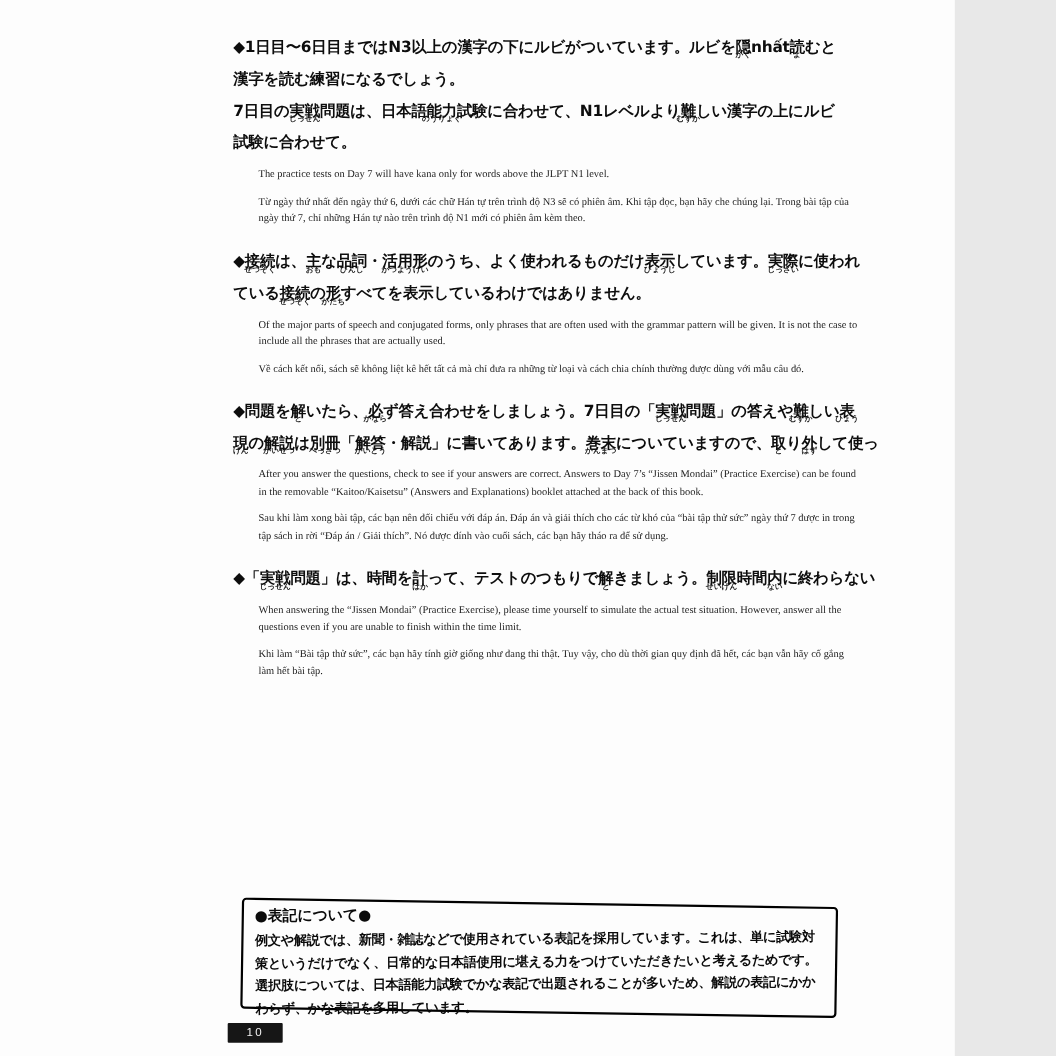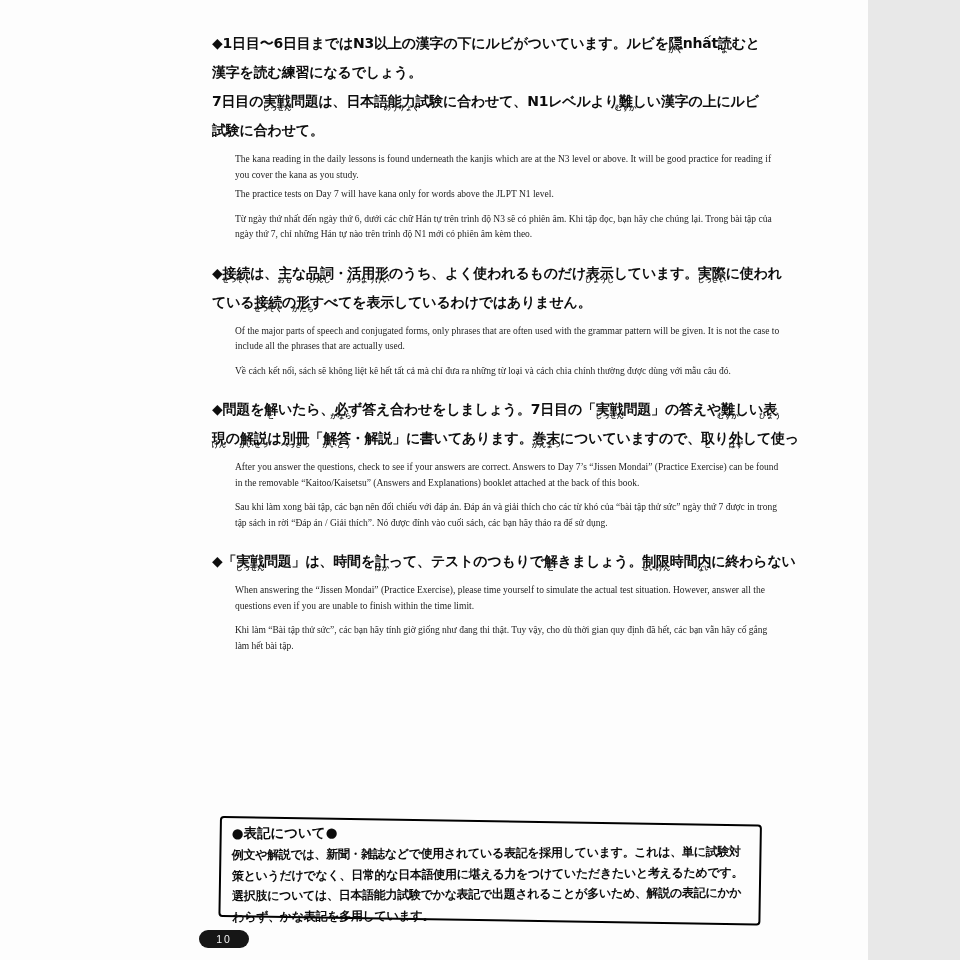--- a/index.html
+++ b/index.html
@@ -17,37 +17,36 @@
   .lang{margin:9px 0 0 23px;}
   .lang p{margin:0 0 4px 0;font-family:"Liberation Serif","DejaVu Serif",serif;
           font-size:9.5px;line-height:15.5px;color:#1c1c1c;}
   .lang.vi p{margin-bottom:2px;}
   .note-box{position:absolute;left:220px;top:816px;width:538px;height:97px;
             border:2px solid #000;border-radius:4px;transform:rotate(0.9deg);
             transform-origin:left top;background:#fdfdfd;}
   .note-inner{transform:rotate(-1.3deg);transform-origin:left bottom;padding:7px 12px 0 12px;}
   .note-title{font-weight:700;font-size:13.5px;line-height:17px;margin-bottom:3px;color:#0b0b0b;}
   .note-body{font-weight:700;font-size:12px;line-height:20.5px;letter-spacing:-0.3px;color:#0b0b0b;}
-  .page-pill{position:absolute;left:199px;top:930px;width:50px;height:18px;background:#161616;
-             border-radius:9px;display:flex;align-items:center;justify-content:center;}
+  .page-pill{position:absolute;left:207px;top:930px;width:50px;height:18px;background:#161616;
+             border-radius:1px;display:flex;align-items:center;justify-content:center;}
   .page-pill span{color:#f2f2f2;font-family:"Liberation Sans","DejaVu Sans",sans-serif;
                   font-size:10.5px;letter-spacing:2px;}
 </style>
 </head>
 <body>
 
 <div class="page">
   <div class="content">
       <div class="block">
         <div class="jline"><span>◆1日目〜6日目まではN3以上の漢字の下にルビがついています。ルビを</span><span class="rb"><span>隠</span><span class="rt">かく</span></span><span>nhất</span><span class="rb"><span>読</span><span class="rt">よ</span></span><span>むと</span></div>
         <div class="jline"><span>漢字を読む練習になるでしょう。</span></div>
         <div class="jline"><span>7日目の</span><span class="rb"><span>実戦</span><span class="rt">じっせん</span></span><span>問題は、日本語</span><span class="rb"><span>能力</span><span class="rt">のうりょく</span></span><span>試験に合わせて、N1レベルより</span><span class="rb"><span>難</span><span class="rt">むずか</span></span><span>しい漢字の上にルビ</span></div>
         <div class="jline"><span>試験に合わせて。</span></div>
         <div class="lang en">
-          <p>The kana reading in the daily lessons is found underneath the kanjis which are at the N3 level or above. It will be good practice for reading if you cover the kana as you study.</p>
           <p>The practice tests on Day 7 will have kana only for words above the JLPT N1 level.</p>
         </div>
         <div class="lang vi">
           <p>Từ ngày thứ nhất đến ngày thứ 6, dưới các chữ Hán tự trên trình độ N3 sẽ có phiên âm. Khi tập đọc, bạn hãy che chúng lại. Trong bài tập của ngày thứ 7, chỉ những Hán tự nào trên trình độ N1 mới có phiên âm kèm theo.</p>
         </div>
       </div>
       <div class="block">
         <div class="jline"><span>◆</span><span class="rb"><span>接続</span><span class="rt">せつぞく</span></span><span>は、</span><span class="rb"><span>主</span><span class="rt">おも</span></span><span>な</span><span class="rb"><span>品詞</span><span class="rt">ひんし</span></span><span>・</span><span class="rb"><span>活用形</span><span class="rt">かつようけい</span></span><span>のうち、よく使われるものだけ</span><span class="rb"><span>表示</span><span class="rt">ひょうじ</span></span><span>しています。</span><span class="rb"><span>実際</span><span class="rt">じっさい</span></span><span>に使われ</span></div>
         <div class="jline"><span>ている</span><span class="rb"><span>接続</span><span class="rt">せつぞく</span></span><span>の</span><span class="rb"><span>形</span><span class="rt">かたち</span></span><span>すべてを表示しているわけではありません。</span></div>
         <div class="lang en">

